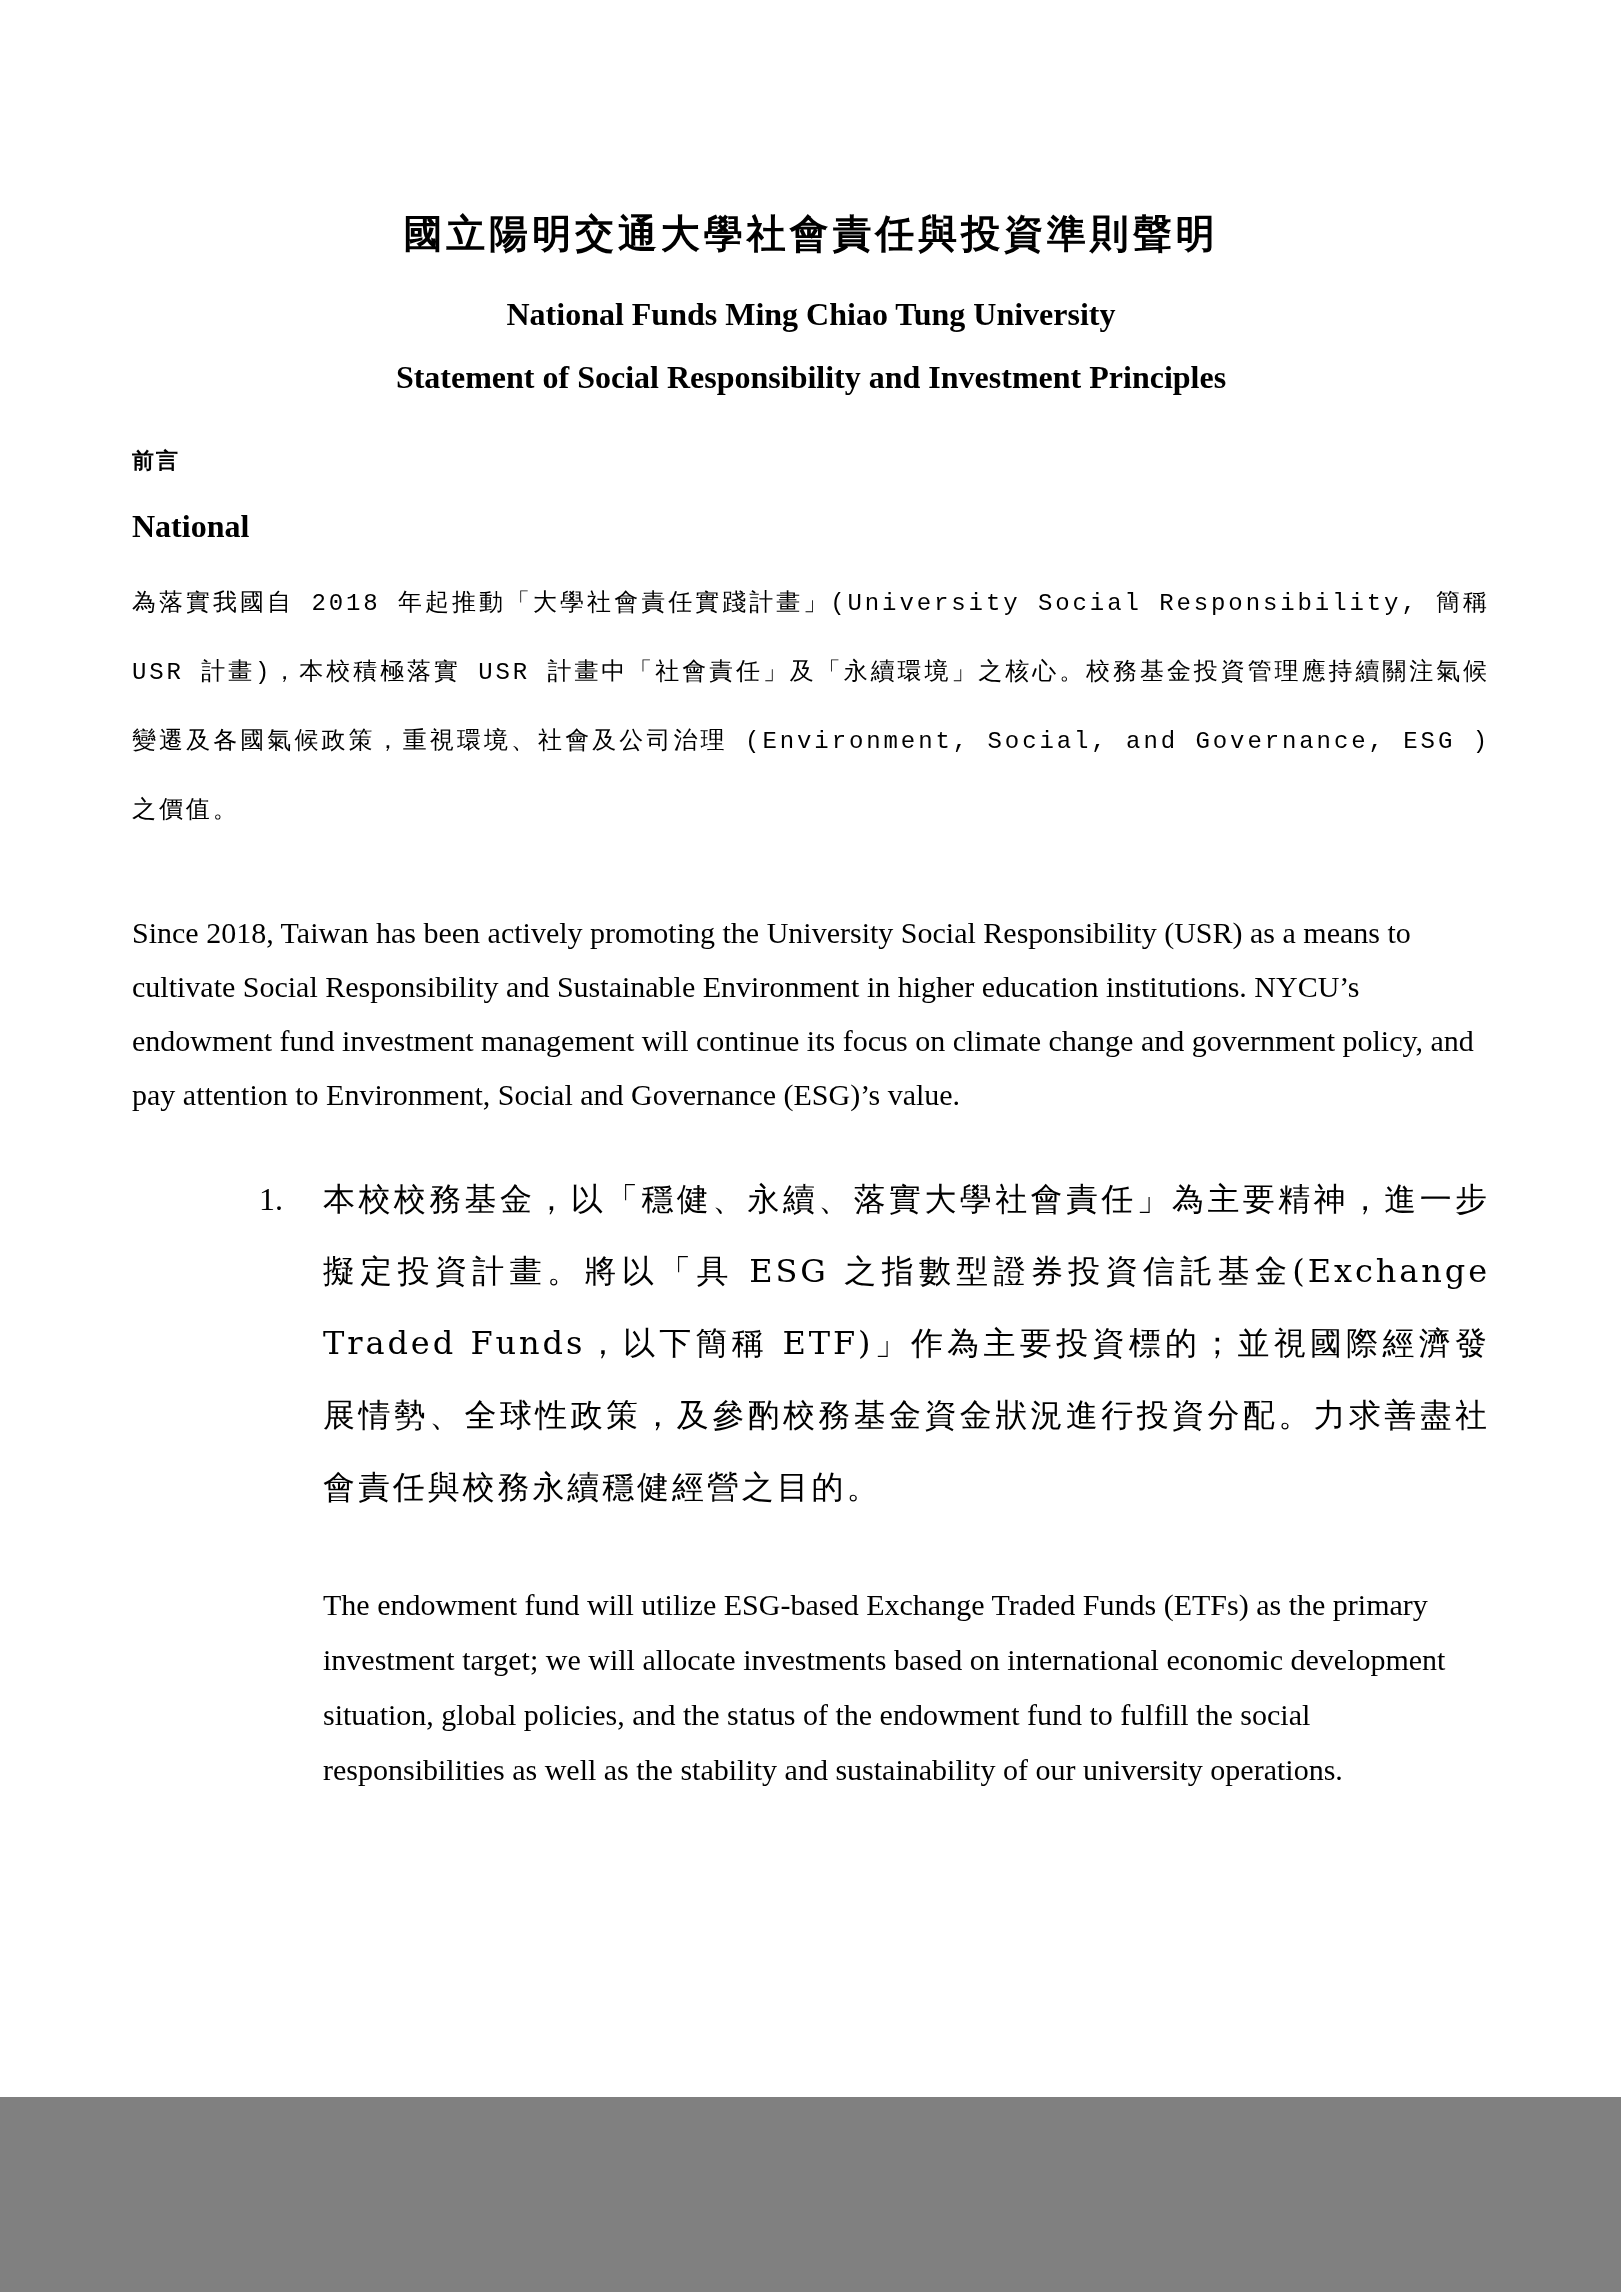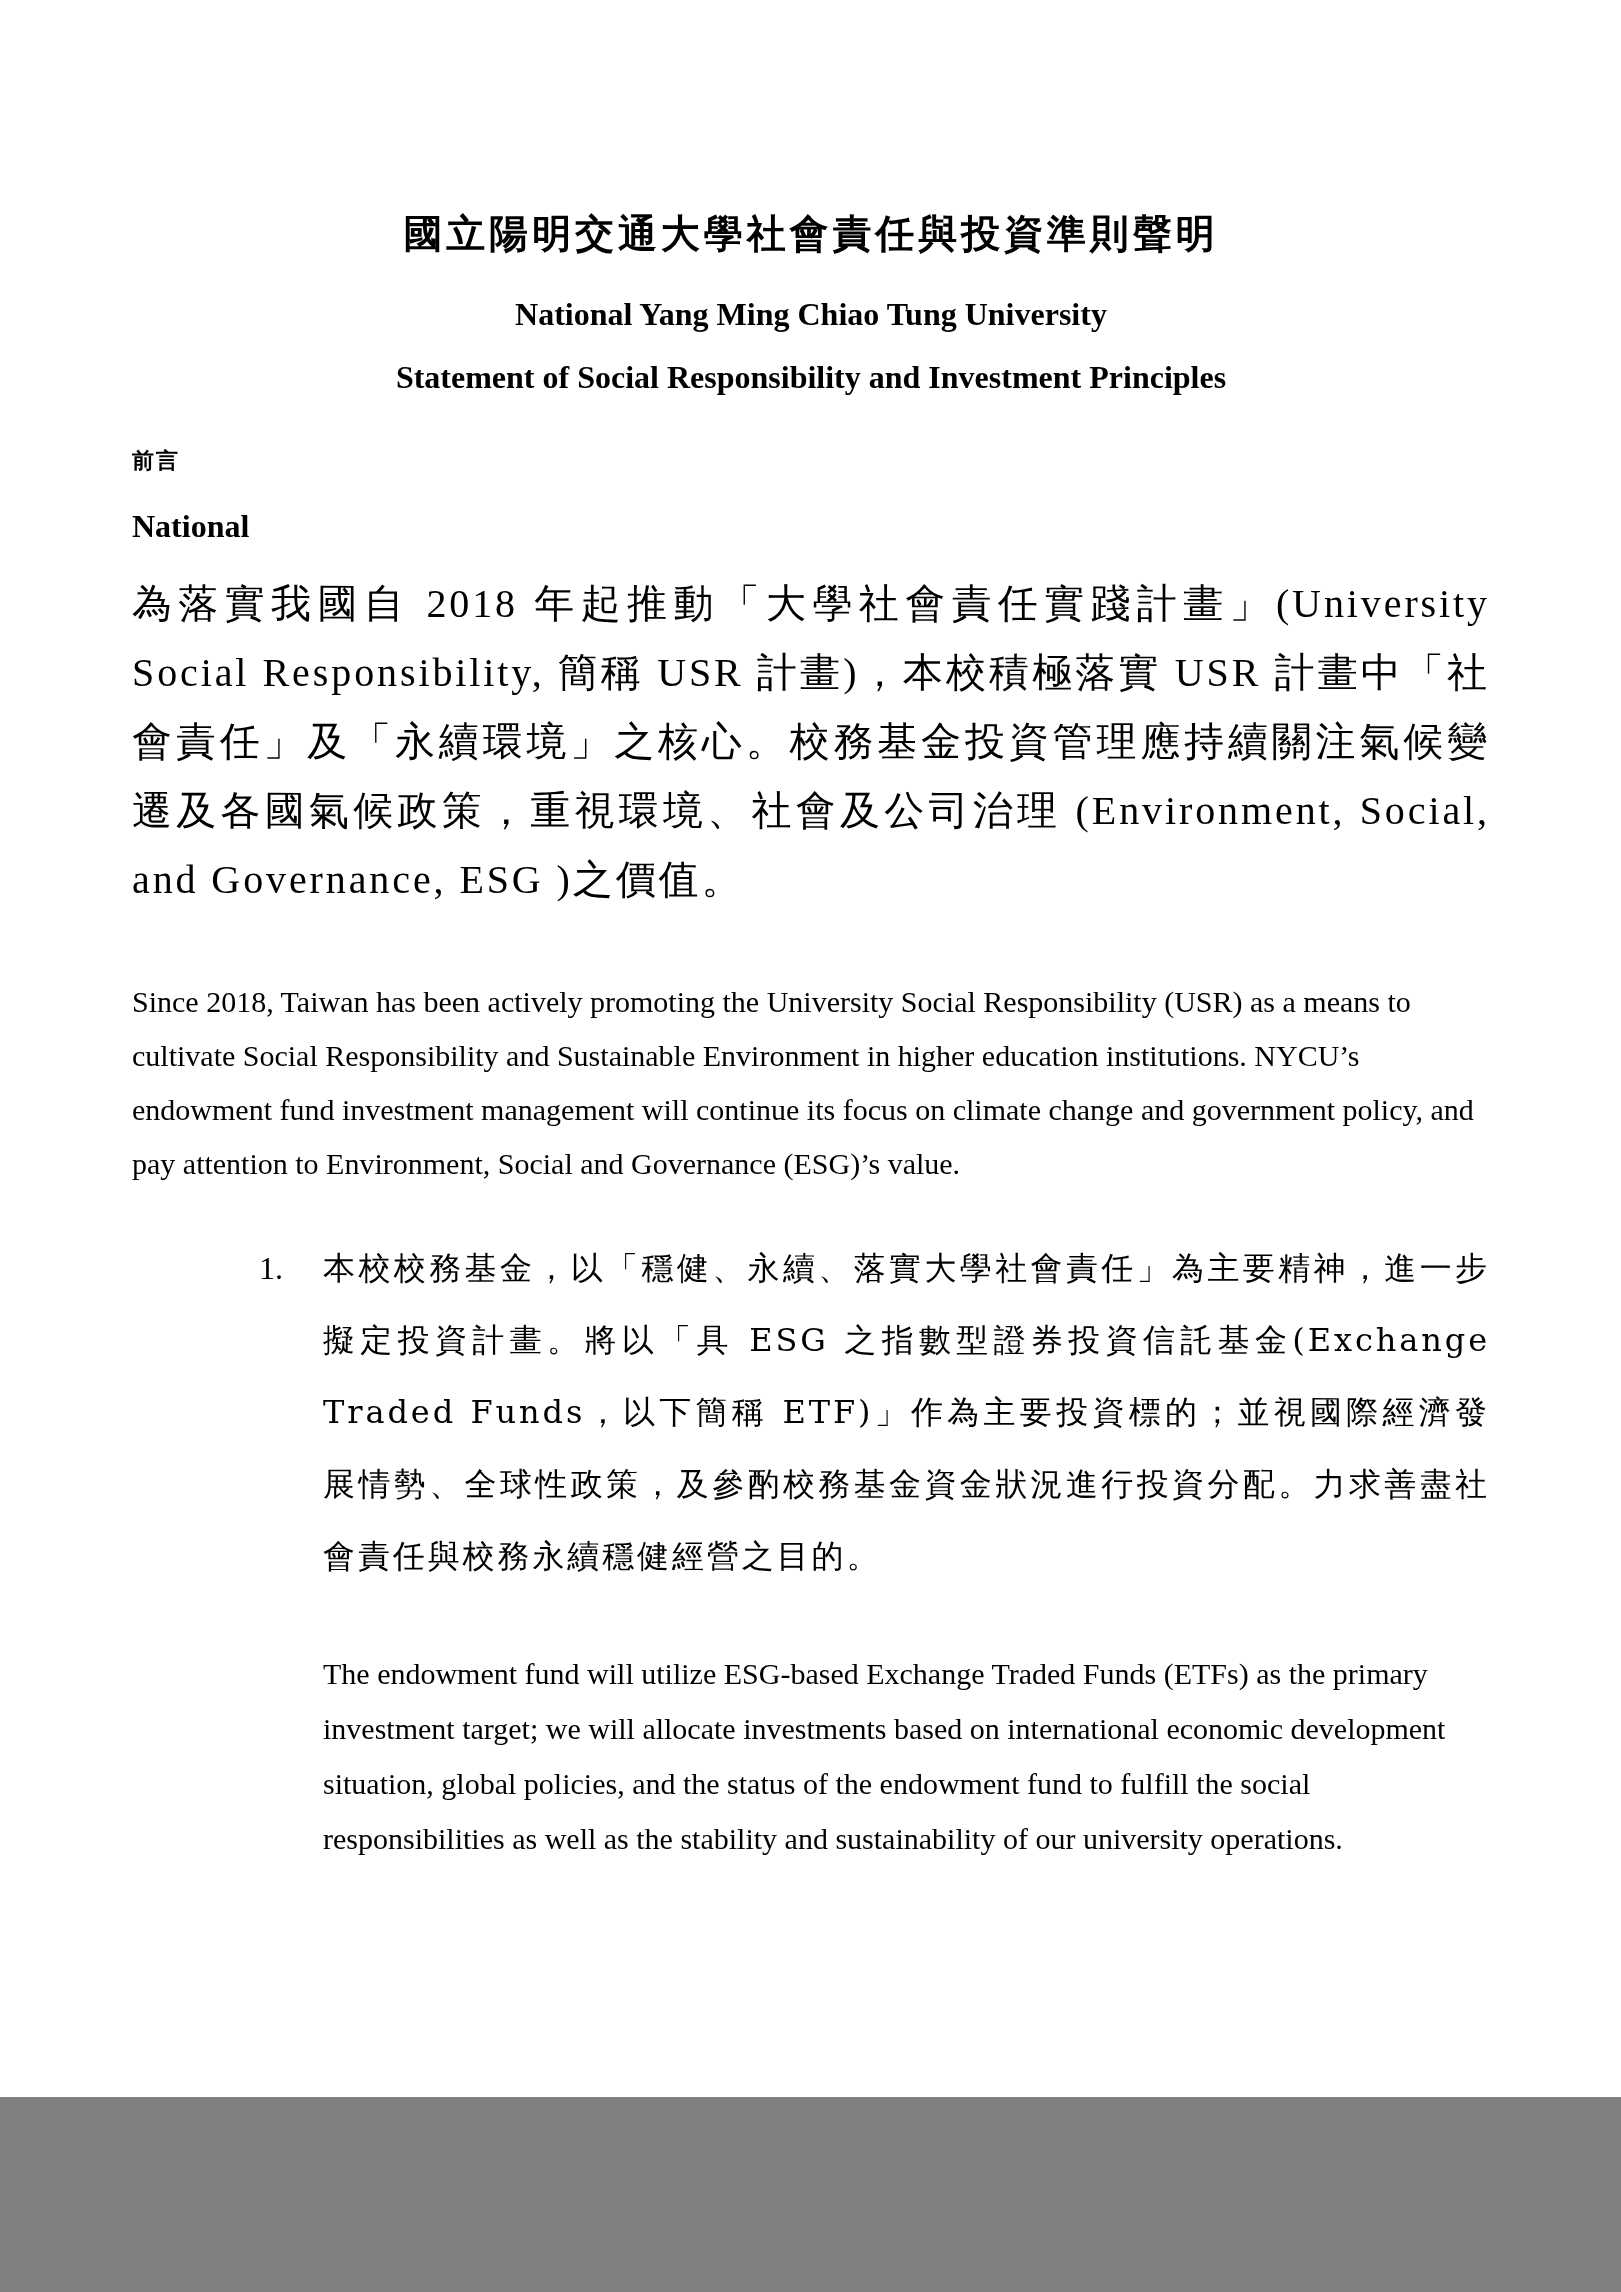--- a/index.html
+++ b/index.html
@@ -43,25 +43,25 @@
     font-family: "DejaVu Serif", "Liberation Serif", serif;
   }
   .h-en {
     margin-top: 21.6px;
     font-size: 32px;
     line-height: 45px;
     font-weight: bold;
   }
   .body-zh {
     margin-top: 19.6px;
-    font-size: 40px;
+    font-size: 24px;
     line-height: 69px;
     text-align: justify;
     letter-spacing: 2.9px;
-    font-family: Liberation Serif, serif;
+    font-family: Liberation Mono, monospace;
   }
   .body-en {
     margin-top: 61px;
     font-size: 30px;
     line-height: 54px;
     text-align: left;
   }
   .sec-h-zh {
     margin-top: 78px;
     font-size: 33px;
@@ -106,21 +106,21 @@
   }
 </style>
 </head>
 <body>
 
 <div class="page">
 
   <div class="doc-title-zh">國立陽明交通大學社會責任與投資準則聲明</div>
 
   <div class="doc-title-en">
-    <div>National Yang Ming Chiao Tung University</div>
+    <div>National Funds Ming Chiao Tung University</div>
     <div>Statement of Social Responsibility and Investment Principles</div>
   </div>
 
   <div class="h-zh">前言</div>
 
   <div class="h-en">National</div>
 
   <div class="body-zh">為落實我國自 2018 年起推動「大學社會責任實踐計畫」(University Social Responsibility, 簡稱 USR 計畫)，本校積極落實 USR 計畫中「社會責任」及「永續環境」之核心。校務基金投資管理應持續關注氣候變遷及各國氣候政策，重視環境、社會及公司治理 (Environment, Social, and Governance, ESG )之價值。</div>
 
   <div class="body-en">Since 2018, Taiwan has been actively promoting the University Social Responsibility (USR) as a means to cultivate Social Responsibility and Sustainable Environment in higher education institutions. NYCU’s endowment fund investment management will continue its focus on climate change and government policy, and pay attention to Environment, Social and Governance (ESG)’s value.</div>

